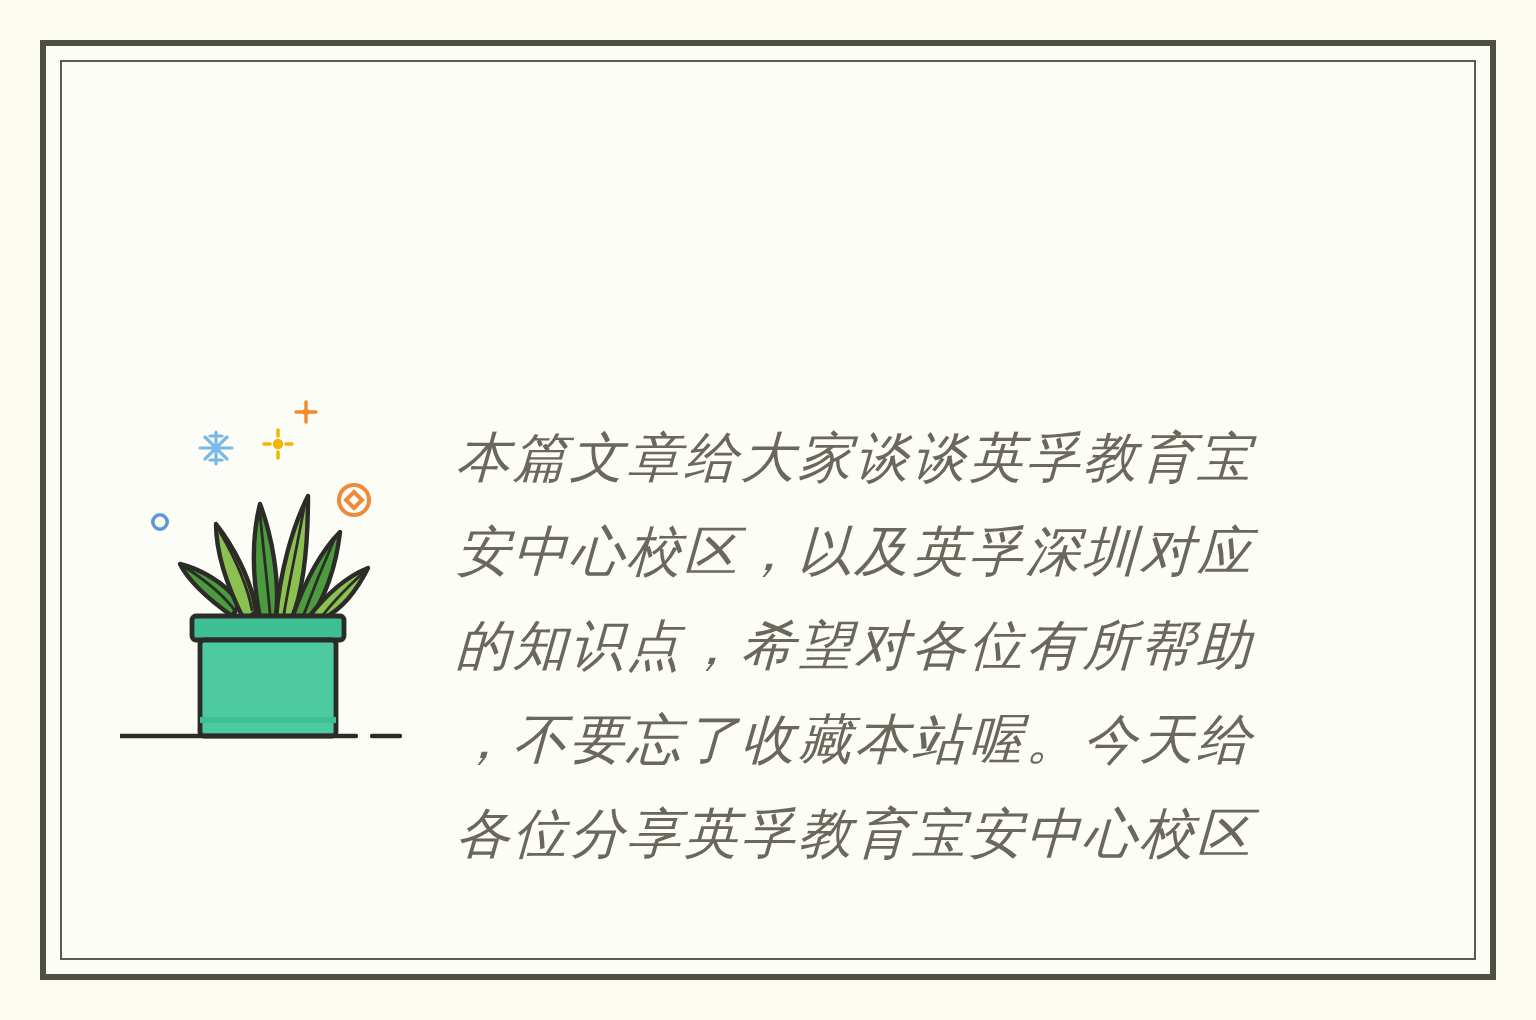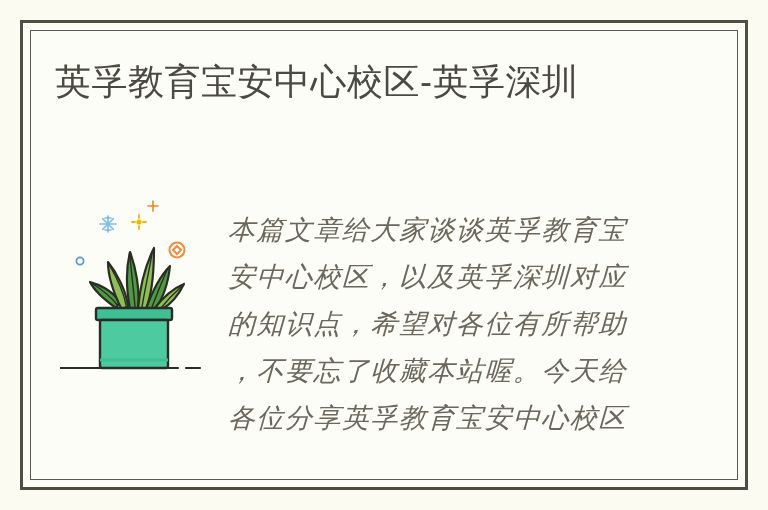--- a/index.html
+++ b/index.html
@@ -90,21 +90,20 @@
   #illustration svg { display: block; }
 </style>
 </head>
 <body>
 
 <div id="page">
 
   <div id="frame-outer"></div>
   <div id="frame-inner"></div>
 
-  <div id="title">英孚教育宝安中心校区-英孚深圳</div>
 
   <div id="illustration">
     <svg width="160" height="190" viewBox="0 0 160 190" xmlns="http://www.w3.org/2000/svg">
 
       <g stroke="#7ab8e8" stroke-width="1.6" stroke-linecap="round" fill="none">
         <line x1="48" y1="26" x2="48" y2="42"></line>
         <line x1="40" y1="34" x2="56" y2="34"></line>
         <line x1="42.5" y1="28.5" x2="53.5" y2="39.5"></line>
         <line x1="53.5" y1="28.5" x2="42.5" y2="39.5"></line>
         <line x1="45" y1="28" x2="51" y2="28"></line>

